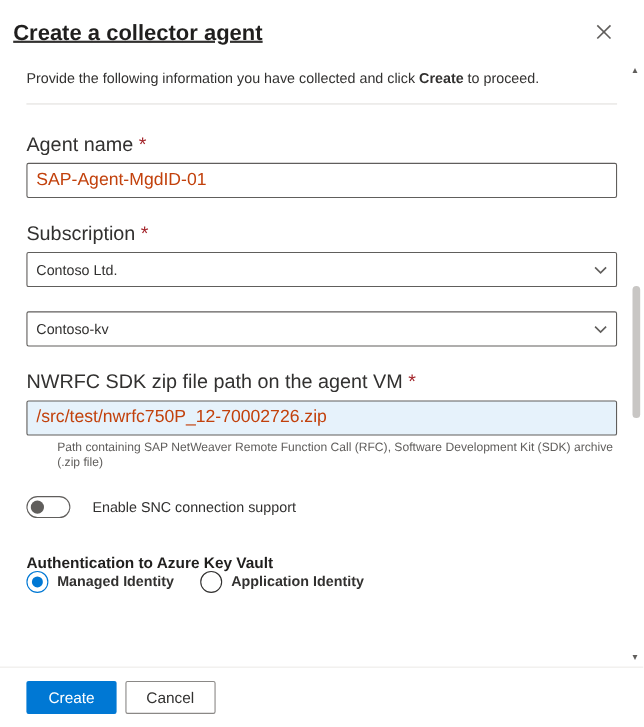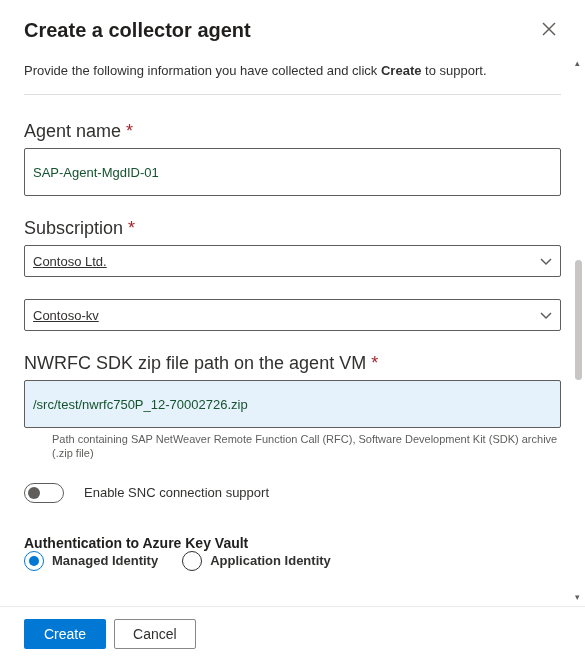--- a/index.html
+++ b/index.html
@@ -10,21 +10,22 @@
       background: #fff;
       color: #323130;
       position: relative;
       overflow: hidden;
     }
     .panel { display: flex; flex-direction: column; height: 100%; }
     .header {
       display: flex;
       justify-content: space-between;
       align-items: center;
-      padding: 18px 24px 8px 24px;
+      padding: 18px 24px 8px 12px;
+      text-decoration: underline;
     }
     .header h1 {
       font-size: 20px;
       font-weight: 600;
       color: #201f1e;
     }
     .close-btn {
       background: none;
       border: none;
       cursor: pointer;
@@ -56,46 +57,45 @@
     .field { margin-bottom: 22px; }
     .field-label {
       font-size: 18px;
       color: #323130;
       margin-bottom: 6px;
       display: block;
     }
     .req { color: #a4262c; }
     .text-input {
       width: 100%;
-      height: 48px;
+      height: 32px;
       border: 1px solid #605e5c;
       border-radius: 2px;
       padding: 0 8px;
-      font-size: 13px;
+      font-size: 16px;
       font-family: inherit;
-      color: #14532d;
+      color: #c2410c;
     }
     .text-input.highlight {
       background: #e6f2fb;
       border: 1px solid #605e5c;
     }
     .dropdown {
       width: 100%;
       height: 32px;
       border: 1px solid #605e5c;
       border-radius: 2px;
       padding: 0 8px;
       font-size: 13px;
       font-family: inherit;
       background: #fff;
       display: flex;
       align-items: center;
       justify-content: space-between;
       cursor: pointer;
-      text-decoration: underline;
     }
     .chevron-icon svg { stroke: #605e5c; stroke-width: 1.5; fill: none; }
     .hint {
       font-size: 11px;
       color: #605e5c;
       margin-top: 4px;
       line-height: 1.3;
       margin-left: 28px;
     }
     .toggle-row {
@@ -215,21 +215,21 @@
         <svg width="14" height="14" viewBox="0 0 14 14">
             <line x1="1" y1="1" x2="13" y2="13"></line>
             <line x1="13" y1="1" x2="1" y2="13"></line>
           </svg>
       </span>
     </button>
   </div>
 
   <div class="content">
     <p class="intro">
-      <span>Provide the following information you have collected and click </span><span class="bold">Create</span><span> to support.</span>
+      <span>Provide the following information you have collected and click </span><span class="bold">Create</span><span> to proceed.</span>
     </p>
     <hr class="divider">
 
     <div class="field">
       <label class="field-label">
         <span>Agent name</span><span class="req"> *</span>
       </label>
       <input class="text-input" type="text" value="SAP-Agent-MgdID-01" style="">
     </div>
 

